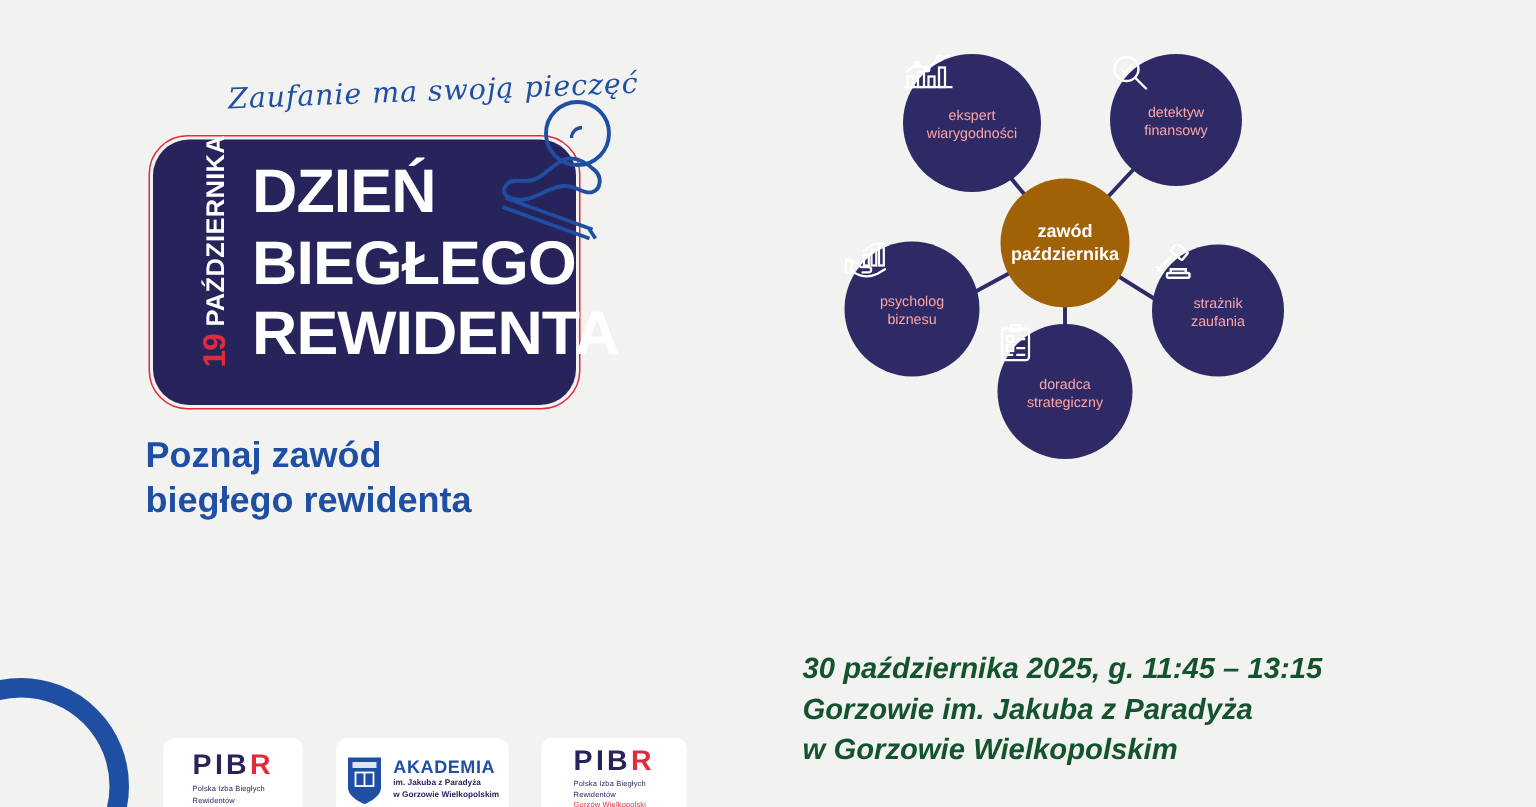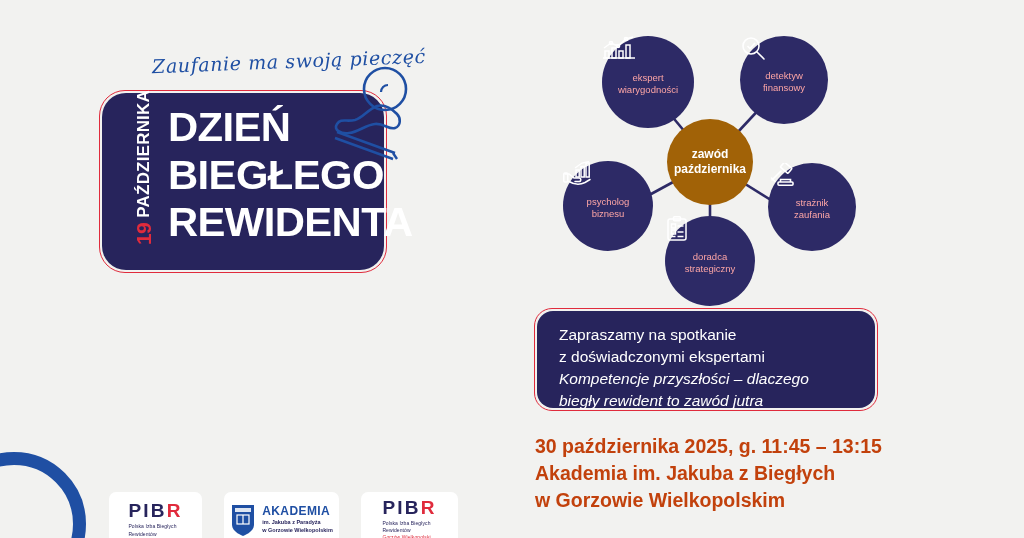--- a/index.html
+++ b/index.html
@@ -128,22 +128,22 @@
     background:#27245c;border-radius:16px;box-sizing:border-box;
     padding:13px 0 0 22px;color:#ffffff;
     font-size:15.5px;line-height:1.42;
     font-family:"Liberation Sans", sans-serif;
   }
   .invite .it{font-style:italic;}
 
   
   .event{
     position:absolute;left:535px;top:433px;
-    color:#c2410c;font-weight:bold;font-size:19.5px;line-height:1.38;
-    font-family:"Liberation Sans", sans-serif;white-space:nowrap;
+    color:#14532d;font-weight:bold;font-size:19.5px;line-height:1.38;
+    font-family:"Liberation Sans", sans-serif;white-space:nowrap;font-style:italic;
   }
 </style>
 </head>
 <body>
 
 <div class="stage">
 
   <div class="corner-ring"></div>
 
   <div class="tagline">Zaufanie ma swoją pieczęć</div>
@@ -168,20 +168,22 @@
       <circle cx="60" cy="27" r="21"></circle>
       <path d="M56 30 a7 7 0 0 1 7 -7" stroke-width="2.2"></path>
       <path d="M52 44 c-10 4 -14 12 -22 14 c-9 2 -14 -2 -18 4 c-4 6 4 10 12 9 c10 -1 16 -8 26 -9 c9 -1 14 6 20 4 c6 -2 6 -10 2 -14 c-4 -4 -12 -10 -20 -8z"></path>
       <path d="M12 70 L70 91" stroke-width="2.4"></path>
       <path d="M10 76 L68 97" stroke-width="2.4"></path>
       <path d="M68 91 l4 6" stroke-width="2.4"></path>
     </svg>
   </div>
 
   <div class="lead">
+    <div>Poznaj zawód</div>
+    <div>biegłego rewidenta</div>
   </div>
 
   <div class="logos">
 
     <div class="logo-card logo-a">
       <div>
         <div class="pibr-word">
           <span>PIB</span><span class="r">R</span>
         </div>
         <div class="pibr-sub">
@@ -323,29 +325,20 @@
         </svg>
       </span>
       <span class="lbl">
         <span>doradca</span><br>
         <span>strategiczny</span>
       </span>
     </div>
 
   </div>
 
-  <div class="invite-wrap">
-    <div class="invite-outline"></div>
-    <div class="invite">
-      <div>Zapraszamy na spotkanie</div>
-      <div>z doświadczonymi ekspertami</div>
-      <div class="it">Kompetencje przyszłości – dlaczego</div>
-      <div class="it">biegły rewident to zawód jutra</div>
-    </div>
-  </div>
 
   <div class="event">
     <div>30 października 2025, g. 11:45 – 13:15</div>
-    <div>Akademia im. Jakuba z Biegłych</div>
+    <div>Gorzowie im. Jakuba z Paradyża</div>
     <div>w Gorzowie Wielkopolskim</div>
   </div>
 
 </div>
 
 </body></html>

